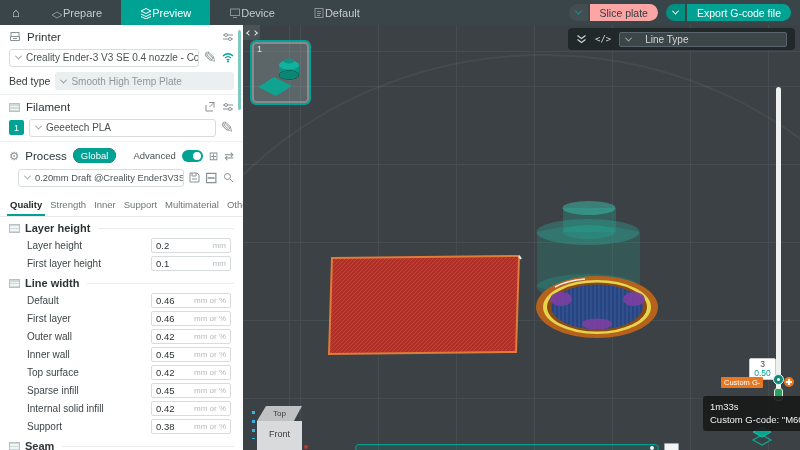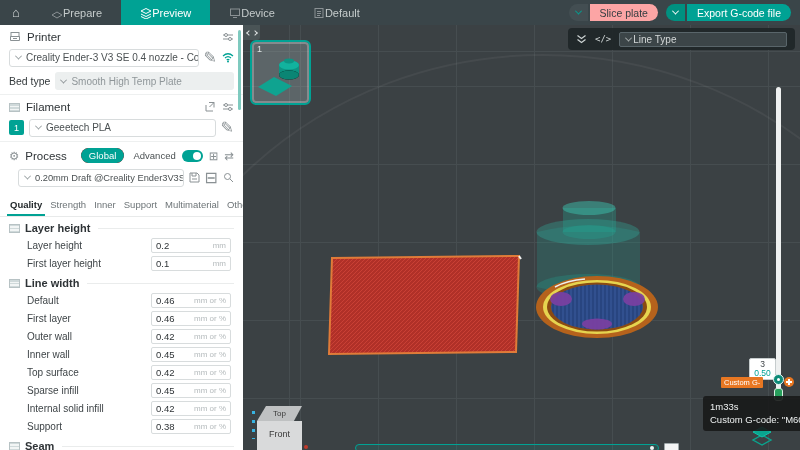--- a/index.html
+++ b/index.html
@@ -27,21 +27,21 @@
   .sidebar{position:absolute;top:25px;left:0;width:243px;height:425px;background:#fff;overflow:hidden;color:#3c4245}
   .sb-scroll{position:absolute;right:2px;top:5px;width:3px;height:80px;background:#7fcabf;border-radius:2px;z-index:5}
   .sb-h{display:flex;align-items:center;gap:6px;padding:6px 9px 4px;font-size:11.5px;font-weight:normal;color:#2e3336}
   .sb-h .sp{flex:1}
   .row{display:flex;align-items:center;gap:5px;padding:1px 9px 4px}
   .select{display:flex;align-items:center;gap:5px;border:1px solid #d8dcdd;border-radius:3px;height:18px;padding:0 6px;font-size:10px;color:#4a5052;background:#fff;flex:1;white-space:nowrap;overflow:hidden}
   .select .chev{color:#9aa1a3}
   .bedfield{flex:1;display:flex;align-items:center;gap:5px;background:#ecefef;border-radius:3px;height:18px;padding:0 6px;color:#8f9699;font-size:10px;white-space:nowrap;overflow:hidden}
   .hr{border-top:1px solid #eef0f0}
   .badge1{width:15px;height:15px;background:#00a294;color:#fff;border-radius:2px;font-size:9px;display:flex;align-items:center;justify-content:center;flex:none}
-  .scope{display:flex;background:#7f1d1d;border-radius:9px;font-size:9.5px;overflow:hidden;margin-left:8px}
+  .scope{display:flex;background:#7f1d1d;border-radius:9px;font-size:9.5px;overflow:hidden;margin-left:0}
   .scope .on{background:#00a294;color:#fff;padding:2px 8px;border-radius:9px}
   .adv{font-size:9.5px;color:#4a5052;margin-left:auto}
   .switch{width:21px;height:12px;background:#00a294;border-radius:6px;position:relative;flex:none}
   .switch::after{content:'';position:absolute;right:2px;top:2px;width:8px;height:8px;background:#fff;border-radius:50%}
   .tabsrow{display:flex;gap:2px;padding:6px 7px 0;border-bottom:1px solid #e8eaea;font-size:9.5px;}
   .ptab{padding:2px 3px 4px;color:#6d7477;white-space:nowrap}
   .ptab.active{color:#1e2426;font-weight:bold;border-bottom:2px solid #00a294}
   .sech{display:flex;align-items:center;gap:5px;padding:5px 9px 2px;font-size:11px;font-weight:bold;color:#2e3336}
   .secicon{width:11px;height:9px;border:1px solid #b7c2c4;background:repeating-linear-gradient(to bottom,#cfd9da 0 1.5px,#f2f5f5 1.5px 3px);flex:none}
   .secline{flex:1;height:1px;background:#eaecec;margin-left:3px}
@@ -57,21 +57,21 @@
                      repeating-linear-gradient(to bottom,#464d50 0 1px,transparent 1px 78px);
     background-position:57px 0,0 61px;}
   .scene{position:absolute;left:0;top:0}
   .collapse{position:absolute;left:0;top:0;width:17px;height:15px;background:#4a5456;border-radius:0 0 3px 0;display:flex;align-items:center;justify-content:center;gap:2px;color:#dfe3e3;z-index:6}
   .collapse .c1{width:4px;height:4px;border-left:1.2px solid currentColor;border-bottom:1.2px solid currentColor;transform:rotate(45deg)}
   .collapse .c2{width:4px;height:4px;border-right:1.2px solid currentColor;border-top:1.2px solid currentColor;transform:rotate(45deg)}
   .platecard{position:absolute;left:7px;top:15px;width:61px;height:65px;border:2px solid #00a294;border-radius:6px;background:rgba(180,196,196,.28);z-index:6;box-shadow:inset 0 0 0 2px rgba(255,255,255,.25)}
   .platecard .num{position:absolute;left:5px;top:2px;font-size:9px;color:#dfe4e4}
   .ltpill{position:absolute;left:325px;top:3px;width:227px;height:22px;background:rgba(31,38,40,.92);border-radius:4px;display:flex;align-items:center;gap:8px;padding:0 8px;z-index:6}
   .ltpill .codeglyph{font-family:"DejaVu Sans Mono",monospace;font-size:9px;color:#ced4d4}
-  .ltfield{flex:1;height:15px;background:#3c4548;border:1px solid #59656a;border-radius:2px;display:flex;align-items:center;gap:2px;padding:0 6px;color:#d4d8d8;font-size:10px}
+  .ltfield{flex:1;height:15px;background:#3c4548;border:1px solid #59656a;border-radius:2px;display:flex;align-items:center;gap:14px;padding:0 6px;color:#d4d8d8;font-size:10px}
   .ltfield .chev{color:#aab1b1}
   .vtrack{position:absolute;left:533px;top:62px;width:5px;height:303px;background:#eef0f0;border-radius:2.5px;z-index:4}
   .valbox{position:absolute;left:506px;top:333px;width:27px;height:22px;background:#fff;border:1px solid #c6cccd;border-radius:2px;display:flex;flex-direction:column;align-items:center;justify-content:center;line-height:1.05;z-index:5}
   .valbox .l1{font-size:8.5px;color:#3f4548}
   .valbox .l2{font-size:8.5px;color:#00a294}
   .marker{position:absolute;left:478px;top:352px;height:11px;max-width:50px;background:#e87722;color:#fff;font-size:7.5px;display:flex;align-items:center;padding:0 3px;white-space:nowrap;overflow:hidden;border-radius:1px;z-index:5}
   .plusbadge{position:absolute;left:541px;top:352px;width:10px;height:10px;border-radius:50%;background:#e87722;z-index:6;display:flex;align-items:center;justify-content:center}
   .plusbadge::before{content:'';width:6px;height:1.4px;background:#fff;position:absolute}
   .plusbadge::after{content:'';width:1.4px;height:6px;background:#fff;position:absolute}
   .thumb{position:absolute;left:530px;top:349px;width:11px;height:11px;border-radius:50%;background:#0d8a77;border:1px solid #e9f5f3;z-index:6}

